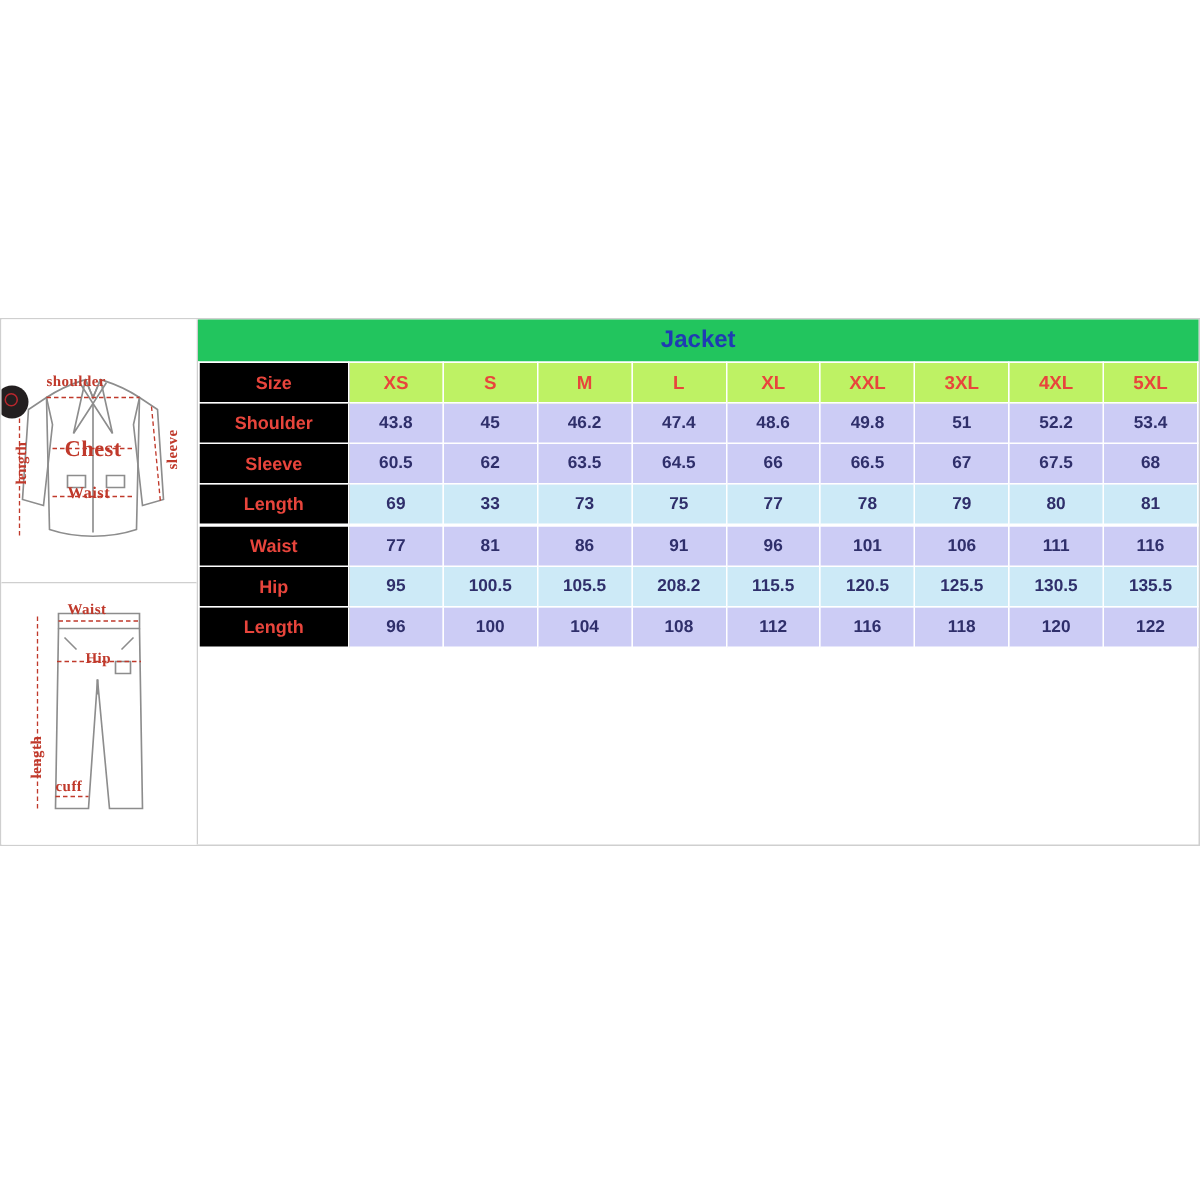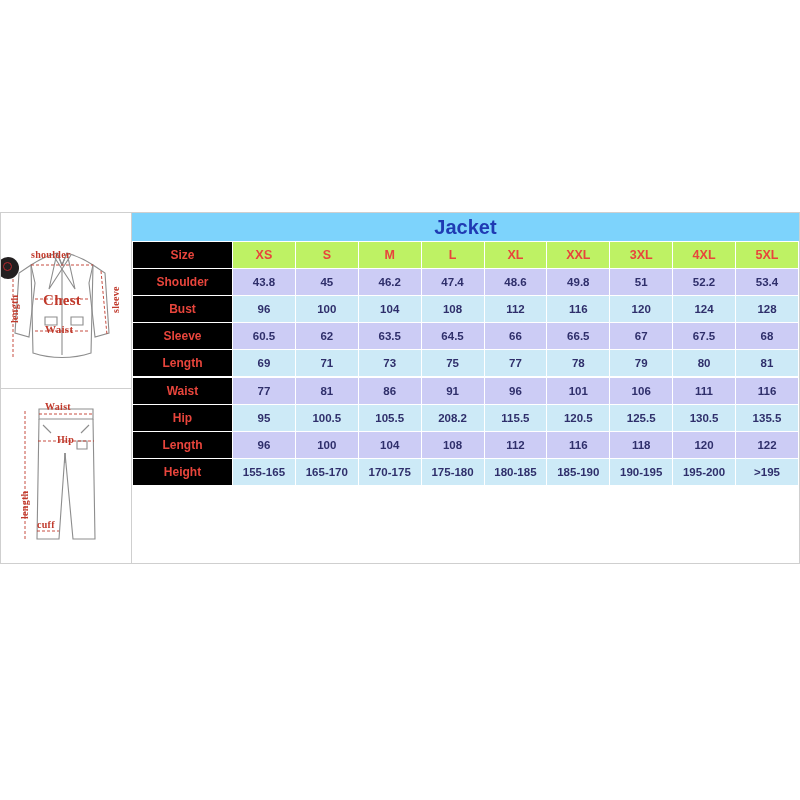--- a/index.html
+++ b/index.html
@@ -95,24 +95,24 @@
   
   #tables {
     flex: 1 1 auto;
     display: flex;
     flex-direction: column;
   }
   .section-title {
     text-align: center;
     color: #1f3bb3;
     font-weight: bold;
-    font-size: 20px;
+    font-size: 16px;
     line-height: 28px;
     height: 28px;
-    background: #7dd3fc;
+    background: #22c55e;
     font-family: "Liberation Sans", sans-serif;
   }
   table {
     border-collapse: collapse;
     width: 100%;
     table-layout: fixed;
   }
   td, th {
     border: 1px solid #ffffff;
     text-align: center;
@@ -249,47 +249,35 @@
             <td class="v-purple">45</td>
             <td class="v-purple">46.2</td>
             <td class="v-purple">47.4</td>
             <td class="v-purple">48.6</td>
             <td class="v-purple">49.8</td>
             <td class="v-purple">51</td>
             <td class="v-purple">52.2</td>
             <td class="v-purple">53.4</td>
           </tr>
           <tr>
-            <td class="row-label">Bust</td>
-            <td class="v-blue">96</td>
-            <td class="v-blue">100</td>
-            <td class="v-blue">104</td>
-            <td class="v-blue">108</td>
-            <td class="v-blue">112</td>
-            <td class="v-blue">116</td>
-            <td class="v-blue">120</td>
-            <td class="v-blue">124</td>
-            <td class="v-blue">128</td>
-          </tr>
-          <tr>
             <td class="row-label">Sleeve</td>
             <td class="v-purple">60.5</td>
             <td class="v-purple">62</td>
             <td class="v-purple">63.5</td>
             <td class="v-purple">64.5</td>
             <td class="v-purple">66</td>
             <td class="v-purple">66.5</td>
             <td class="v-purple">67</td>
             <td class="v-purple">67.5</td>
             <td class="v-purple">68</td>
           </tr>
           <tr>
             <td class="row-label">Length</td>
             <td class="v-blue">69</td>
-            <td class="v-blue">71</td>
+            <td class="v-blue">33</td>
             <td class="v-blue">73</td>
             <td class="v-blue">75</td>
             <td class="v-blue">77</td>
             <td class="v-blue">78</td>
             <td class="v-blue">79</td>
             <td class="v-blue">80</td>
             <td class="v-blue">81</td>
           </tr>
         </tbody>
       </table>
@@ -330,30 +318,18 @@
             <td class="v-purple">96</td>
             <td class="v-purple">100</td>
             <td class="v-purple">104</td>
             <td class="v-purple">108</td>
             <td class="v-purple">112</td>
             <td class="v-purple">116</td>
             <td class="v-purple">118</td>
             <td class="v-purple">120</td>
             <td class="v-purple">122</td>
           </tr>
-          <tr>
-            <td class="row-label">Height</td>
-            <td class="v-blue">155-165</td>
-            <td class="v-blue">165-170</td>
-            <td class="v-blue">170-175</td>
-            <td class="v-blue">175-180</td>
-            <td class="v-blue">180-185</td>
-            <td class="v-blue">185-190</td>
-            <td class="v-blue">190-195</td>
-            <td class="v-blue">195-200</td>
-            <td class="v-blue">&gt;195</td>
-          </tr>
         </tbody>
       </table>
 
     </div>
   </div>
 </div>
 
 </body></html>

